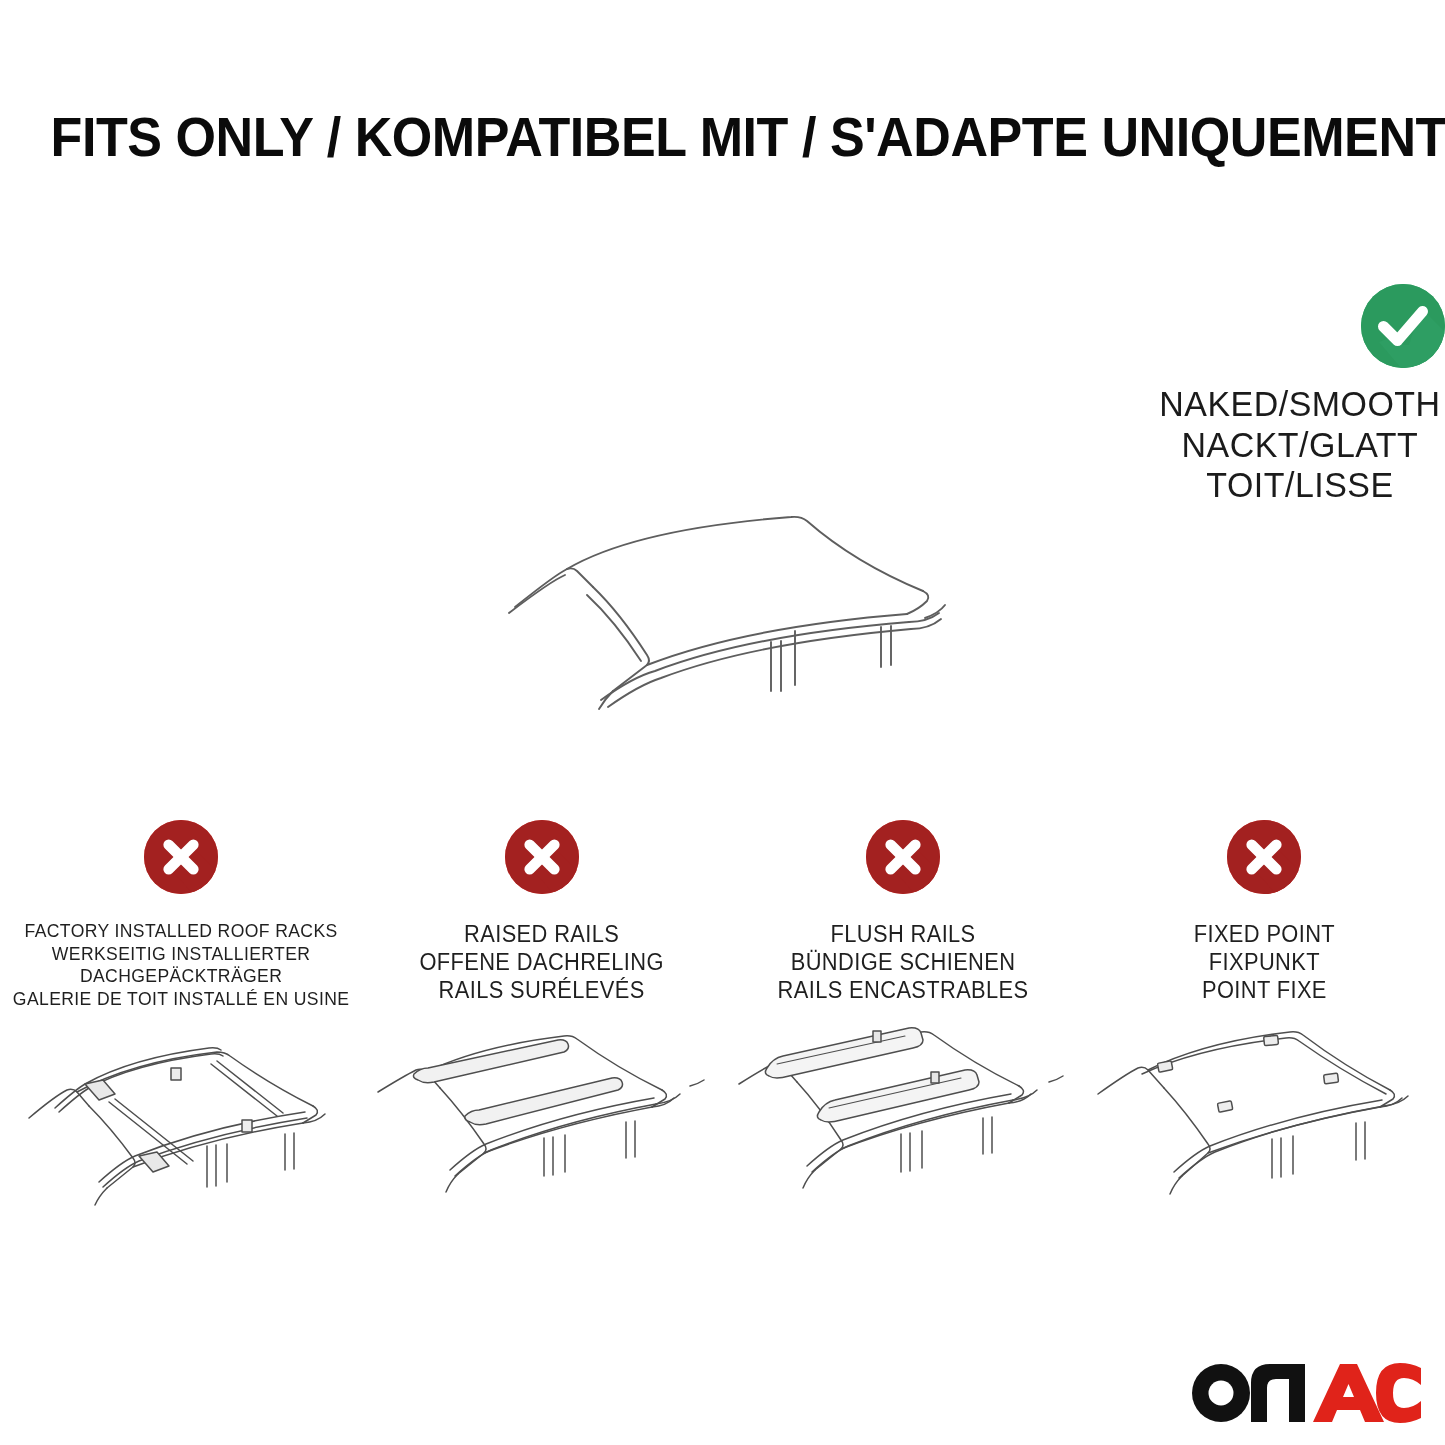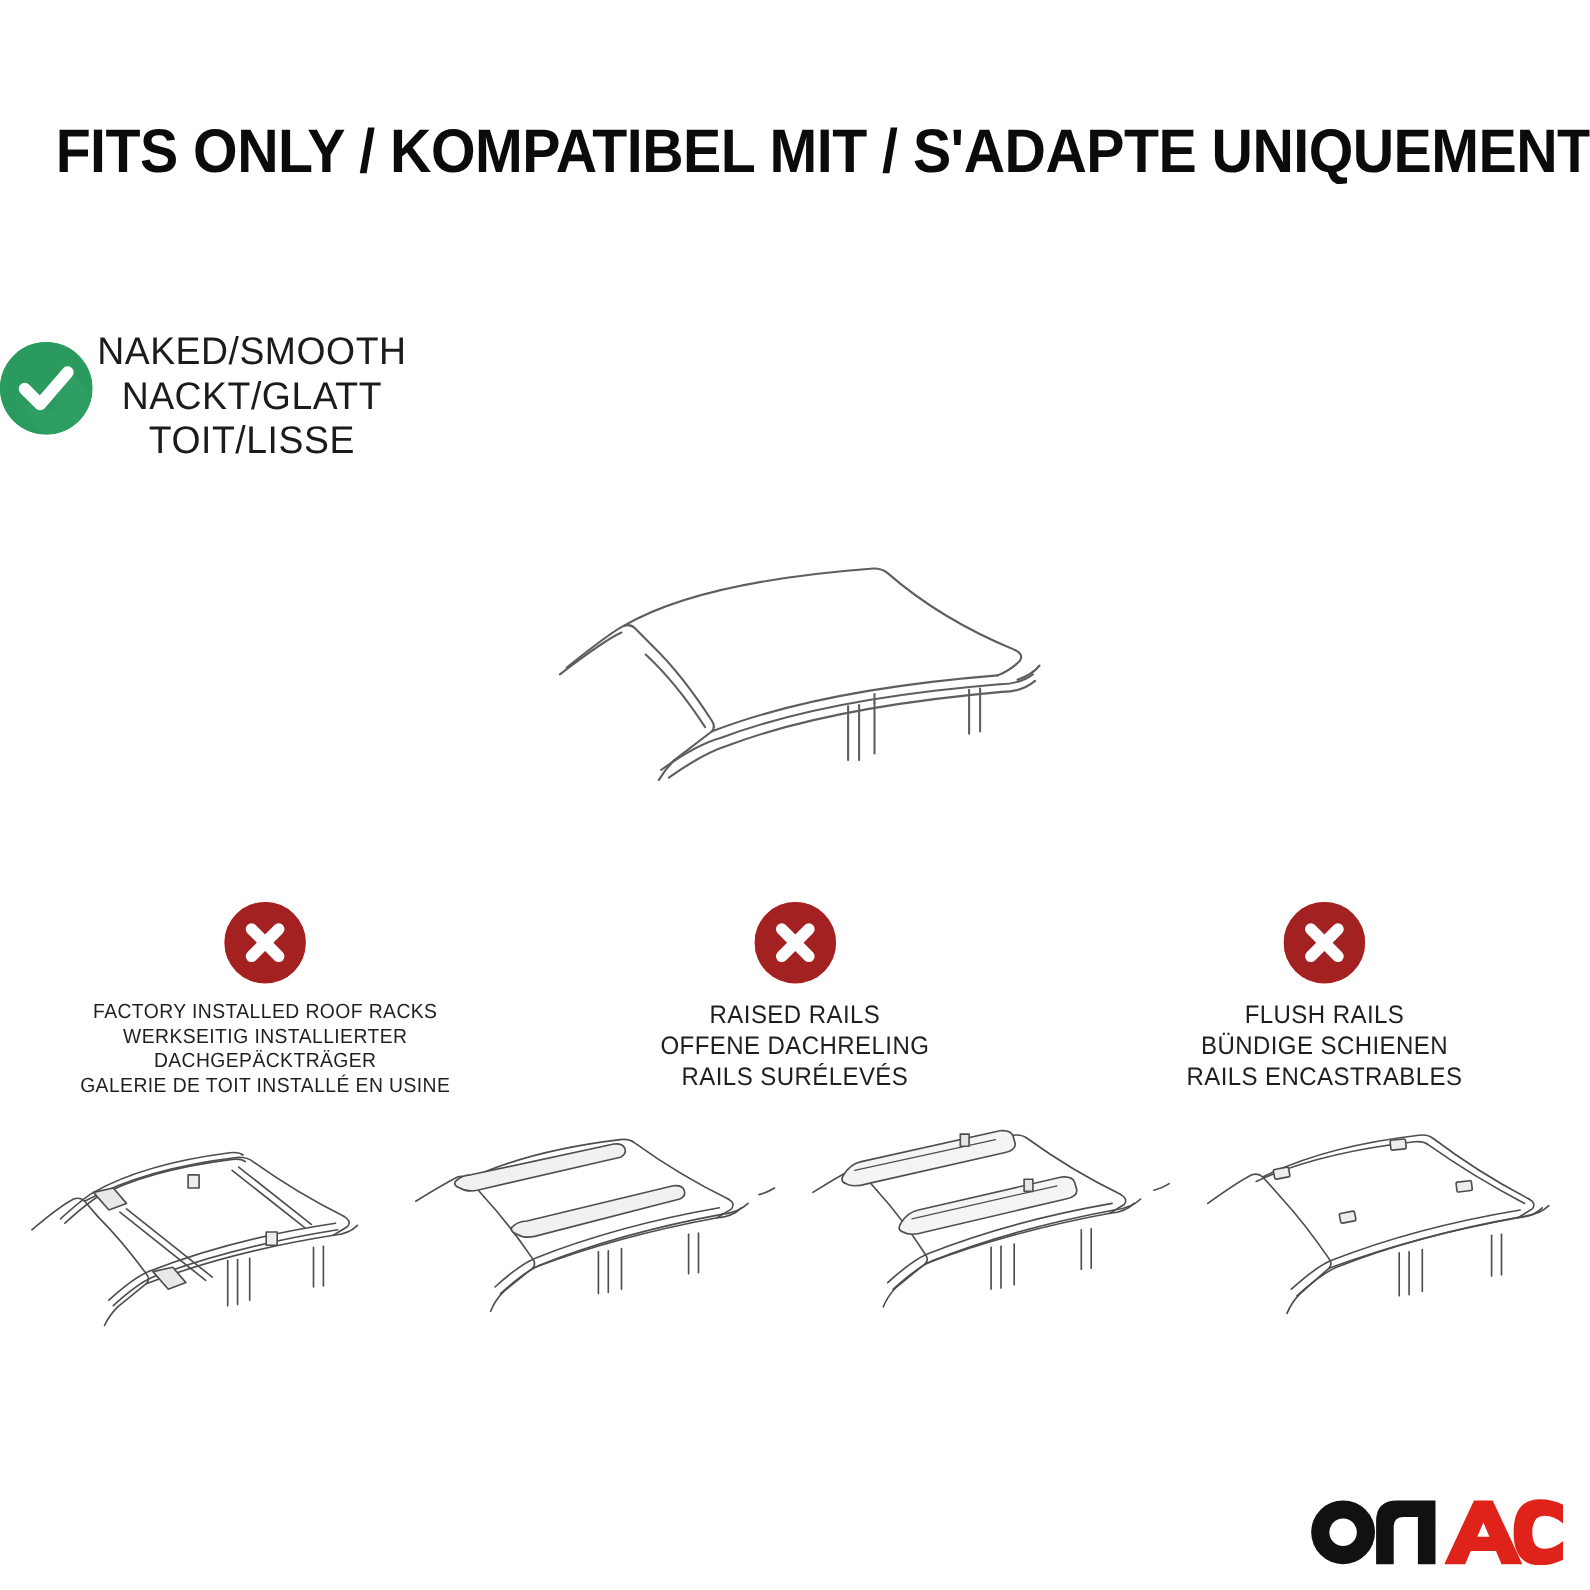--- a/index.html
+++ b/index.html
@@ -33,22 +33,22 @@
     white-space: nowrap;
   }
 
   
   .ok-block {
     position: absolute;
     left: 0;
     top: 284px;
     width: 1445px;
     display: flex;
-    flex-direction: row;
-    align-items: center;
+    flex-direction: column;
+    align-items: flex-end;
   }
   .badge {
     position: relative;
     width: 84px;
     height: 84px;
     border-radius: 50%;
     overflow: hidden;
     flex: none;
   }
   .badge.ok   { background: #35ac6a; }
@@ -89,20 +89,21 @@
     left: 0;
     top: 820px;
     width: 1445px;
     display: flex;
   }
   .col {
     flex: 1 1 0;
     display: flex;
     flex-direction: column;
     align-items: center;
+    gap: 12px;
   }
   .col .badge { width: 74px; height: 74px; }
 
   .col-labels {
     margin-top: 14px;
     text-align: center;
     color: #1f1f1f;
     font-family: "Liberation Sans", sans-serif;
     font-weight: 400;
     line-height: 1.22;
@@ -268,20 +269,45 @@
         </g>
       </svg>
     </div>
     <div class="col-labels norm">
       <div>FLUSH RAILS</div>
       <div>BÜNDIGE SCHIENEN</div>
       <div>RAILS ENCASTRABLES</div>
     </div>
   </div>
 
+  <div class="col">
+    <div class="badge bad">
+      <svg class="shadow" viewBox="0 0 84 84">
+        <defs>
+            <clipPath id="xc4">
+              <circle cx="42" cy="42" r="42"></circle>
+            </clipPath>
+          </defs>
+        <g clip-path="url(#xc4)" fill="#a32120">
+          <polygon points="42,30 54,30 84,60 84,84 56,84 30,56 30,44"></polygon>
+        </g>
+      </svg>
+      <svg class="glyph" viewBox="0 0 84 84">
+        <g stroke="#ffffff" stroke-width="12" stroke-linecap="round">
+          <line x1="28" y1="28" x2="56" y2="56"></line>
+          <line x1="56" y1="28" x2="28" y2="56"></line>
+        </g>
+      </svg>
+    </div>
+    <div class="col-labels norm">
+      <div>FIXED POINT</div>
+      <div>FIXPUNKT</div>
+      <div>POINT FIXE</div>
+    </div>
+  </div>
 </div>
 
 <div class="roof-small-row">
 
   <div class="roof-cell">
     <svg viewBox="0 0 340 215">
       <g fill="none" stroke="#4e4e4e" stroke-width="1.5" stroke-linecap="round" stroke-linejoin="round">
 
         <path d="M18 96 Q 44 74 56 68 Q 62 66 66 70 L 78 84"></path>
         <path d="M66 70 Q 120 40 206 30 Q 214 30 219 34 Q 258 62 302 84"></path>

